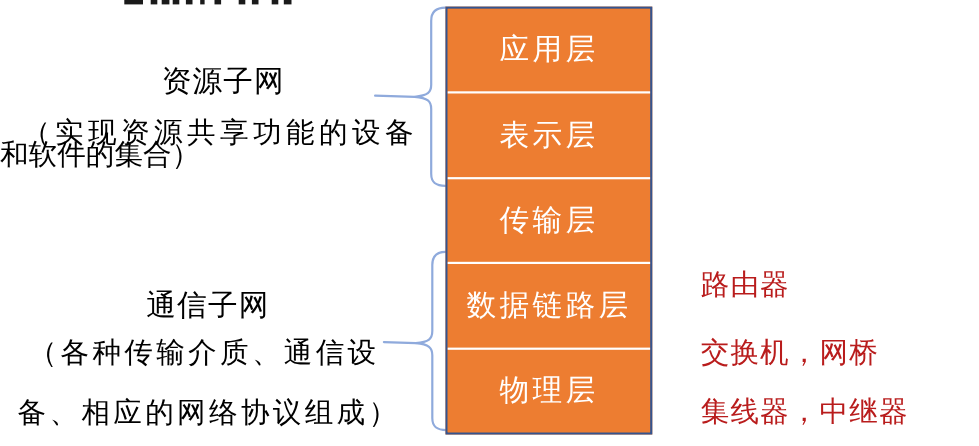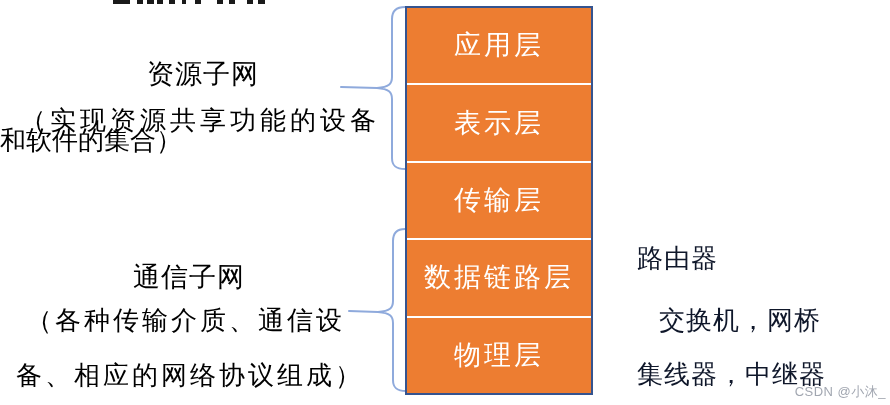--- a/index.html
+++ b/index.html
@@ -32,21 +32,21 @@
     display:flex;align-items:center;justify-content:center;
     background:#ED7D31;
     box-sizing:border-box;
   }
   .layer-row + .layer-row{border-top:2px solid #ffffff;}
   .layer-label{
     color:#ffffff;font-size:27px;letter-spacing:3px;line-height:1;
   }
 
   
-  .device-label{position:absolute;left:637px;font-size:26px;letter-spacing:1px;white-space:nowrap;color:#0f172a;}
+  .device-label{position:absolute;left:637px;font-size:26px;letter-spacing:1px;white-space:nowrap;color:#b91c1c;}
 
   
   .brace-svg{position:absolute;left:0;top:0;pointer-events:none;}
 
   
   .watermark{
     position:absolute;right:4px;top:383px;
     font-size:13px;color:rgba(130,136,150,0.75);
     letter-spacing:0.5px;white-space:nowrap;
   }
@@ -99,18 +99,17 @@
       </div>
     <div class="layer-row">
         <span class="layer-label">数据链路层</span>
       </div>
     <div class="layer-row">
         <span class="layer-label">物理层</span>
       </div>
   </div>
 
   <div class="device-label" style="top:241px;">路由器</div>
-  <div class="device-label" style="top:303px;margin-left:22px;">交换机，网桥</div>
+  <div class="device-label" style="top:303px;">交换机，网桥</div>
   <div class="device-label" style="top:357px;">集线器，中继器</div>
 
-  <div class="watermark">CSDN @小沐_</div>
 
 </div>
 
 </body></html>

